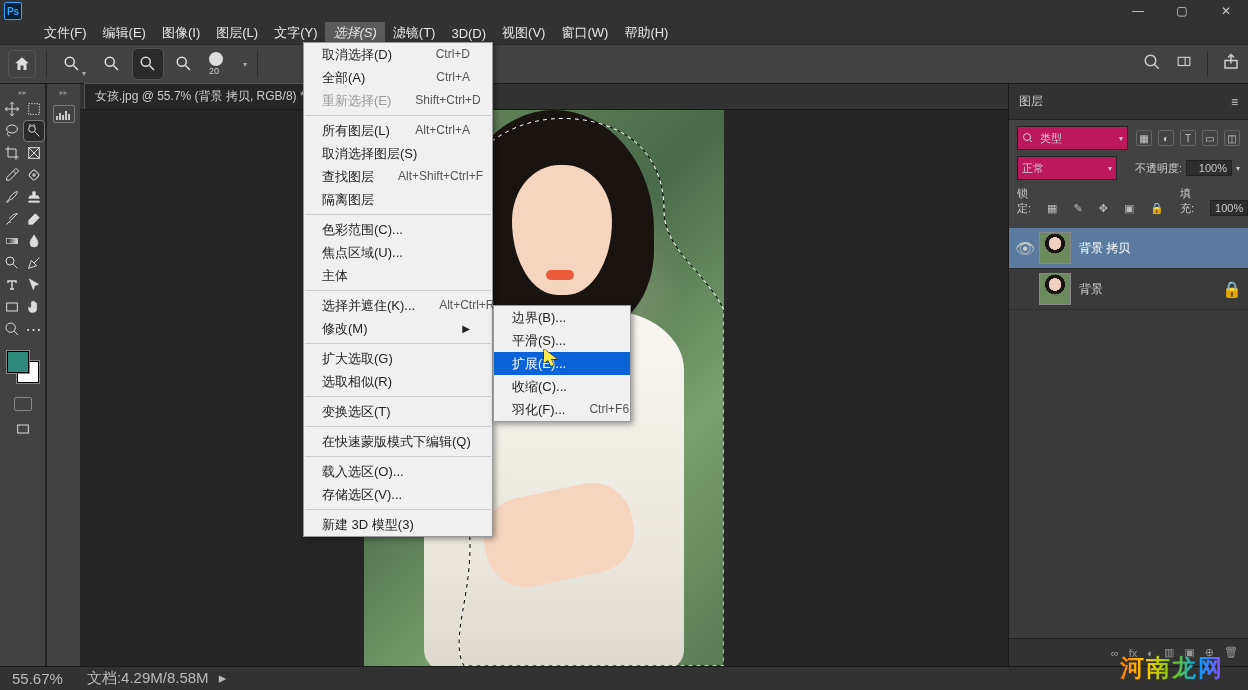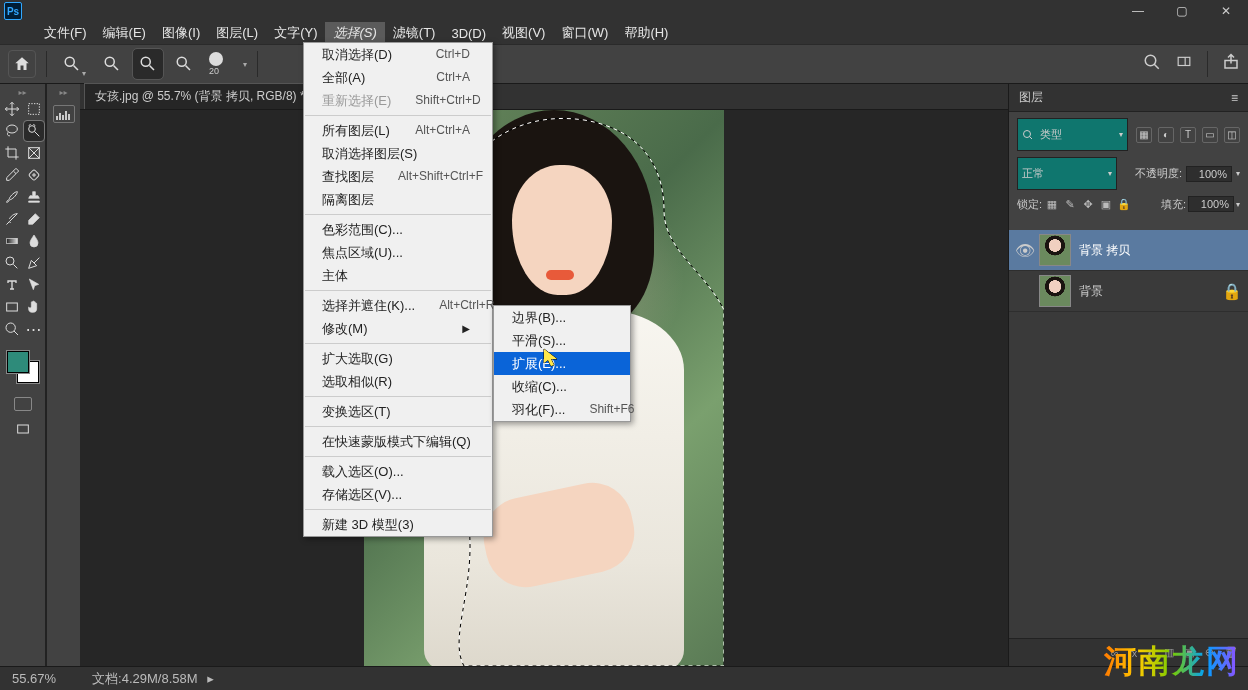--- a/index.html
+++ b/index.html
@@ -71,48 +71,48 @@
 .dd-item { display:flex; justify-content:space-between; padding:3px 22px 3px 18px; white-space:nowrap; gap:24px; line-height:17px; }
 .dd-item.disabled { color:#999; }
 .dd-item.hover { background:#0a64d8; color:#fff; }
 .dd-item .arrow { font-size:10px; }
 .dd-sep { height:1px; background:#ccc; margin:3px 1px; }
 .dd-shortcut { color:#555; font-size:12px; }
 .cursor-ptr { position:absolute; z-index:200; }
 
 
 .right-col { width:240px; background:#424242; border-left:1px solid #1a1a1a; display:flex; flex-direction:column; }
-.panel-tab { height:28px; background:#323232; display:flex; align-items:center; padding:0 10px; font-size:12px; justify-content:space-between; border-bottom:1px solid #222; }
+.panel-tab { height:36px; background:#323232; display:flex; align-items:center; padding:0 10px; font-size:12px; justify-content:space-between; border-bottom:1px solid #222; }
 .panel-body { padding:6px 8px; font-size:11px; color:#ccc; }
 .filter-row { display:flex; align-items:center; gap:4px; margin-bottom:6px; }
-.sel-box { background:#0f766e; border:1px solid #222; padding:2px 4px; display:flex; align-items:center; gap:6px; flex:1; height:33px; }
+.sel-box { background:#be185d; border:1px solid #222; padding:2px 4px; display:flex; align-items:center; gap:6px; flex:1; height:24px; }
 .sel-box .dd { margin-left:auto; font-size:8px; }
 .inline-icons { display:flex; gap:6px; margin-left:4px; }
 .ii { width:16px; height:16px; display:flex; align-items:center; justify-content:center; border:1px solid #666; font-size:10px; color:#ccc; border-radius:2px; }
 .mode-row { display:flex; gap:6px; margin-bottom:6px; }
 .opac-row { display:flex; align-items:center; gap:4px; margin-bottom:6px; font-size:11px; }
 .num-box { background:#2e2e2e; border:1px solid #222; padding:1px 4px; width:46px; text-align:right; }
-.lock-row { display:flex; align-items:center; gap:2px; margin-bottom:12px; font-size:11px; }
+.lock-row { display:flex; align-items:flex-end; gap:16px; margin-bottom:6px; font-size:11px; }
 .lock-ic { width:16px; height:16px; display:flex; align-items:center; justify-content:center; color:#bbb; }
 .layers { flex:1; background:#3a3a3a; }
 .layer { display:flex; align-items:center; padding:4px 6px; gap:8px; border-bottom:1px solid #2e2e2e; }
 .layer.active { background:#5a7aa0; color:#fff; }
 .eye { width:16px; text-align:center; color:#ccc; }
 .thumb { width:32px; height:32px; background:#555; border:1px solid #888;
   background-image: radial-gradient(circle at 50% 35%, #f0d0c0 0%, #f0d0c0 25%, #1a1410 26%, #1a1410 40%, #6b8a5e 41%);
 }
 .layer-name { font-size:12px; }
 .layer .lock { margin-left:auto; color:#bbb; }
 .panel-footer { height:28px; background:#323232; display:flex; align-items:center; justify-content:flex-end; gap:10px; padding:0 10px; border-top:1px solid #222; color:#999; font-size:11px; }
 
 
-.statusbar { height:24px; background:#323232; border-top:1px solid #1a1a1a; display:flex; align-items:center; padding:0 12px; font-size:13px; color:#bbb; gap:36px; }
-
-
-.watermark { position:absolute; right:8px; bottom:6px; font-size:32px; font-weight:bold; background:linear-gradient(90deg,#ff7a00,#ffcc00,#7acc00,#00a0ff,#9a4aff); -webkit-background-clip:text; background-clip:text; color:transparent; z-index:300; letter-spacing:2px; }
+.statusbar { height:24px; background:#323232; border-top:1px solid #1a1a1a; display:flex; align-items:center; padding:0 12px; font-size:15px; color:#bbb; gap:24px; }
+
+
+.watermark { position:absolute; right:24px; bottom:6px; font-size:24px; font-weight:bold; background:linear-gradient(90deg,#ff7a00,#ffcc00,#7acc00,#00a0ff,#9a4aff); -webkit-background-clip:text; background-clip:text; color:transparent; z-index:300; letter-spacing:2px; }
 
 .bars { display:inline-flex; gap:1px; align-items:flex-end; height:10px; }
 .bars span { width:2px; background:#ccc; }
 </style>
 </head>
 <body>
 
 <div class="titlebar">
   <div class="ps-logo">Ps</div>
   <div class="win-controls">
@@ -552,21 +552,21 @@
       <span>平滑(S)...</span>
     </div>
     <div class="dd-item hover">
       <span>扩展(E)...</span>
     </div>
     <div class="dd-item">
       <span>收缩(C)...</span>
     </div>
     <div class="dd-item">
       <span>羽化(F)...</span>
-      <span class="dd-shortcut">Shift+F6</span>
+      <span class="dd-shortcut">Ctrl+F6</span>
     </div>
   </div>
 
 <svg class="cursor-ptr" style="left:543px; top:348px;" width="18" height="20" viewBox="0 0 18 20">
   <path d="M1 1 L1 15 L5 12 L8 18 L11 17 L8 11 L14 11 Z" fill="#fff" stroke="#000" stroke-width="1"></path>
   <path d="M1 1 L1 15 L5 12 L8 18 L11 17 L8 11 L14 11 Z" fill="#ffe94a"></path>
 </svg>
 
 <div class="watermark">河南龙网</div>
 

